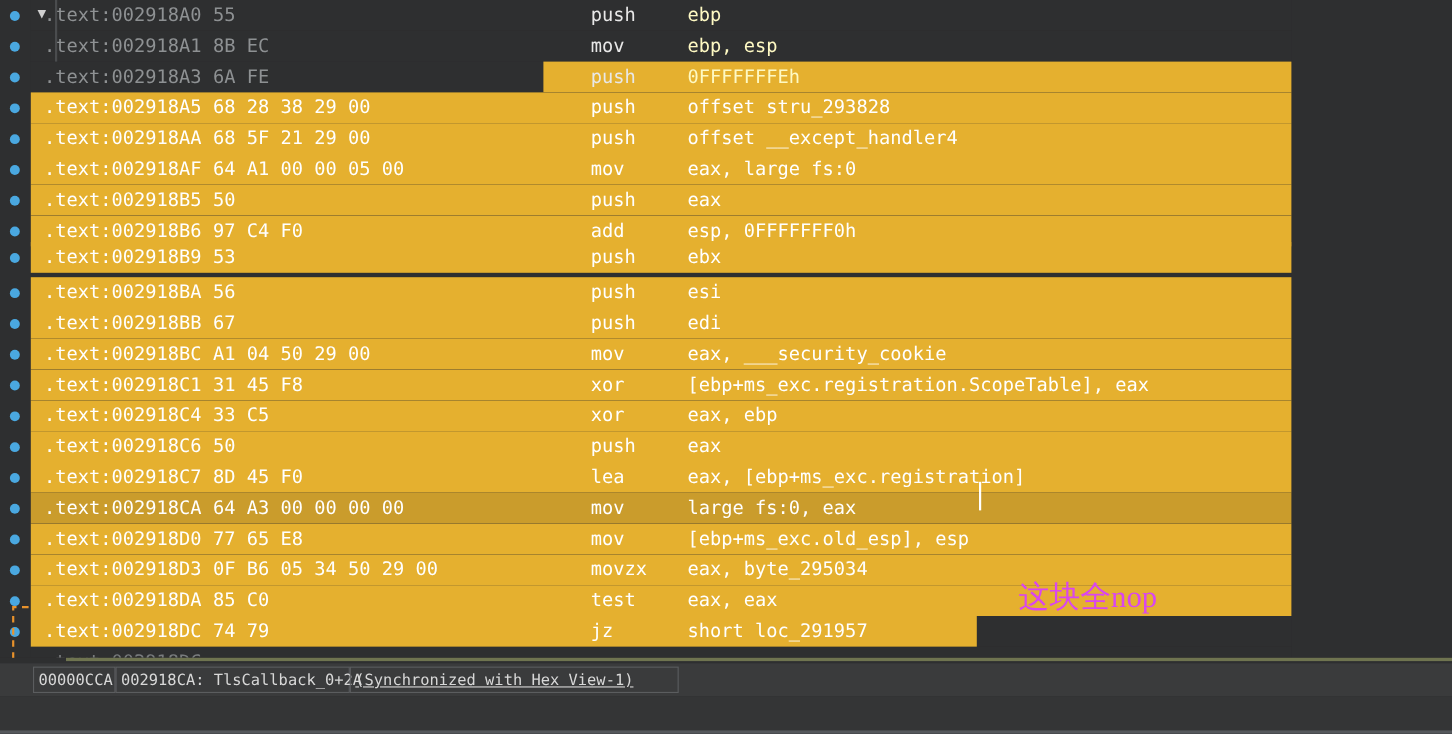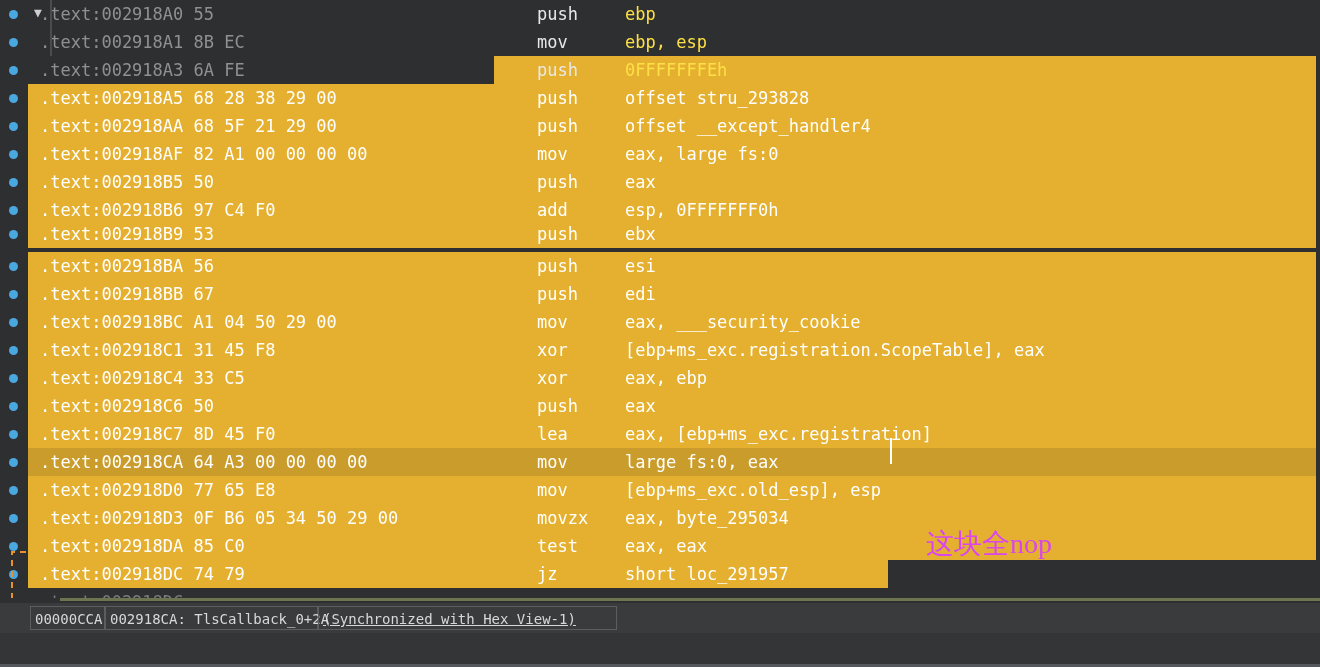--- a/index.html
+++ b/index.html
@@ -6,23 +6,24 @@
   body{
     width:1320px;height:667px;
     background:#2e2f30;
     font-family:"DejaVu Sans Mono","Liberation Mono",monospace;
     overflow:hidden;
     position:relative;
   }
 
   
   #disasm{
-    position:absolute;left:0;top:0;width:1316px;height:598px;
+    position:absolute;left:0;top:0;width:1148px;height:598px;
     background:#2e2f30;
     overflow:hidden;
+    padding-left:26px;
   }
 
   .row{
     position:absolute;left:0;width:1320px;height:28px;
     white-space:pre;
   }
 
   
   .gutter{
     position:absolute;left:0;top:0;width:28px;height:28px;
@@ -49,21 +50,21 @@
     font-size:17px;
     white-space:pre;
   }
   .addr{ left:40px; }
   .mnem{ left:537px; }
   .ops { left:625px; }
 
   
   .dark .addr{ color:#8e9193; }
   .dark .mnem{ color:#e8e8e8; }
-  .dark .ops { color:#fde047; }
+  .dark .ops { color:#fef9c3; }
 
   
   .lit .addr{ color:#ffffff; }
   .lit .mnem{ color:#ffffff; }
   .lit .ops { color:#ffffff; }
 
   
   .tail .addr{ color:#797c7e; }
 
   
@@ -135,21 +136,21 @@
 </style>
 </head>
 <body>
 
 <div id="disasm">
     <div class="row dark" style="top: 0px;"><div class="leftstrip"></div><div class="gutter"><div class="bpdot"></div></div><div class="txt addr">.text:002918A0 55</div><div class="txt mnem">push</div><div class="txt ops">ebp</div></div>
     <div class="row dark" style="top: 28px;"><div class="leftstrip"></div><div class="gutter"><div class="bpdot"></div></div><div class="txt addr">.text:002918A1 8B EC</div><div class="txt mnem">mov</div><div class="txt ops">ebp, esp</div></div>
     <div class="row dark" style="top: 56px;"><div class="leftstrip"></div><div class="hl" style="left: 494px; width: 826px;"></div><div class="gutter"><div class="bpdot"></div></div><div class="txt addr">.text:002918A3 6A FE</div><div class="txt mnem">push</div><div class="txt ops">0FFFFFFFEh</div></div>
     <div class="row lit" style="top: 84px;"><div class="leftstrip"></div><div class="hl" style="left: 28px; width: 1292px;"></div><div class="gutter"><div class="bpdot"></div></div><div class="txt addr">.text:002918A5 68 28 38 29 00</div><div class="txt mnem">push</div><div class="txt ops">offset stru_293828</div></div>
     <div class="row lit" style="top: 112px;"><div class="leftstrip"></div><div class="hl" style="left: 28px; width: 1292px;"></div><div class="gutter"><div class="bpdot"></div></div><div class="txt addr">.text:002918AA 68 5F 21 29 00</div><div class="txt mnem">push</div><div class="txt ops">offset __except_handler4</div></div>
-    <div class="row lit" style="top: 140px;"><div class="leftstrip"></div><div class="hl" style="left: 28px; width: 1292px;"></div><div class="gutter"><div class="bpdot"></div></div><div class="txt addr">.text:002918AF 82 A1 00 00 00 00</div><div class="txt mnem">mov</div><div class="txt ops">eax, large fs:0</div></div>
+    <div class="row lit" style="top: 140px;"><div class="leftstrip"></div><div class="hl" style="left: 28px; width: 1292px;"></div><div class="gutter"><div class="bpdot"></div></div><div class="txt addr">.text:002918AF 64 A1 00 00 05 00</div><div class="txt mnem">mov</div><div class="txt ops">eax, large fs:0</div></div>
     <div class="row lit" style="top: 168px;"><div class="leftstrip"></div><div class="hl" style="left: 28px; width: 1292px;"></div><div class="gutter"><div class="bpdot"></div></div><div class="txt addr">.text:002918B5 50</div><div class="txt mnem">push</div><div class="txt ops">eax</div></div>
     <div class="row lit" style="top: 196px;"><div class="leftstrip"></div><div class="hl" style="left: 28px; width: 1292px;"></div><div class="gutter"><div class="bpdot"></div></div><div class="txt addr">.text:002918B6 97 C4 F0</div><div class="txt mnem">add</div><div class="txt ops">esp, 0FFFFFFF0h</div></div>
     <div class="row lit" style="top: 220px;"><div class="leftstrip"></div><div class="hl" style="left: 28px; width: 1292px;"></div><div class="gutter"><div class="bpdot"></div></div><div class="txt addr">.text:002918B9 53</div><div class="txt mnem">push</div><div class="txt ops">ebx</div></div>
     <div class="row lit" style="top: 252px;"><div class="leftstrip"></div><div class="hl" style="left: 28px; width: 1292px;"></div><div class="gutter"><div class="bpdot"></div></div><div class="txt addr">.text:002918BA 56</div><div class="txt mnem">push</div><div class="txt ops">esi</div></div>
     <div class="row lit" style="top: 280px;"><div class="leftstrip"></div><div class="hl" style="left: 28px; width: 1292px;"></div><div class="gutter"><div class="bpdot"></div></div><div class="txt addr">.text:002918BB 67</div><div class="txt mnem">push</div><div class="txt ops">edi</div></div>
     <div class="row lit" style="top: 308px;"><div class="leftstrip"></div><div class="hl" style="left: 28px; width: 1292px;"></div><div class="gutter"><div class="bpdot"></div></div><div class="txt addr">.text:002918BC A1 04 50 29 00</div><div class="txt mnem">mov</div><div class="txt ops">eax, ___security_cookie</div></div>
     <div class="row lit" style="top: 336px;"><div class="leftstrip"></div><div class="hl" style="left: 28px; width: 1292px;"></div><div class="gutter"><div class="bpdot"></div></div><div class="txt addr">.text:002918C1 31 45 F8</div><div class="txt mnem">xor</div><div class="txt ops">[ebp+ms_exc.registration.ScopeTable], eax</div></div>
     <div class="row lit" style="top: 364px;"><div class="leftstrip"></div><div class="hl" style="left: 28px; width: 1292px;"></div><div class="gutter"><div class="bpdot"></div></div><div class="txt addr">.text:002918C4 33 C5</div><div class="txt mnem">xor</div><div class="txt ops">eax, ebp</div></div>
     <div class="row lit" style="top: 392px;"><div class="leftstrip"></div><div class="hl" style="left: 28px; width: 1292px;"></div><div class="gutter"><div class="bpdot"></div></div><div class="txt addr">.text:002918C6 50</div><div class="txt mnem">push</div><div class="txt ops">eax</div></div>
     <div class="row lit" style="top: 420px;"><div class="leftstrip"></div><div class="hl" style="left: 28px; width: 1292px;"></div><div class="gutter"><div class="bpdot"></div></div><div class="txt addr">.text:002918C7 8D 45 F0</div><div class="txt mnem">lea</div><div class="txt ops">eax, [ebp+ms_exc.registration]</div></div>

